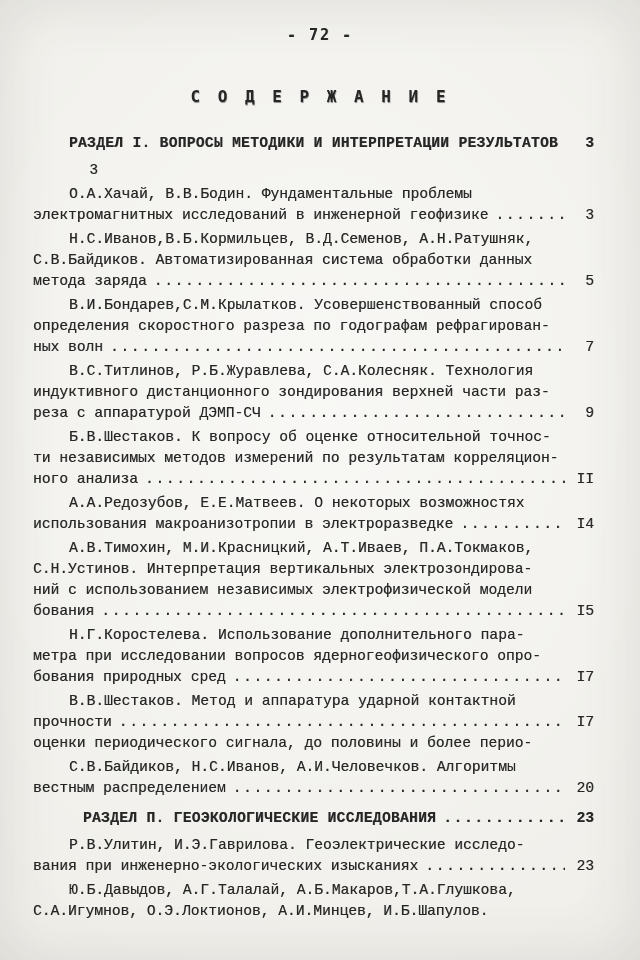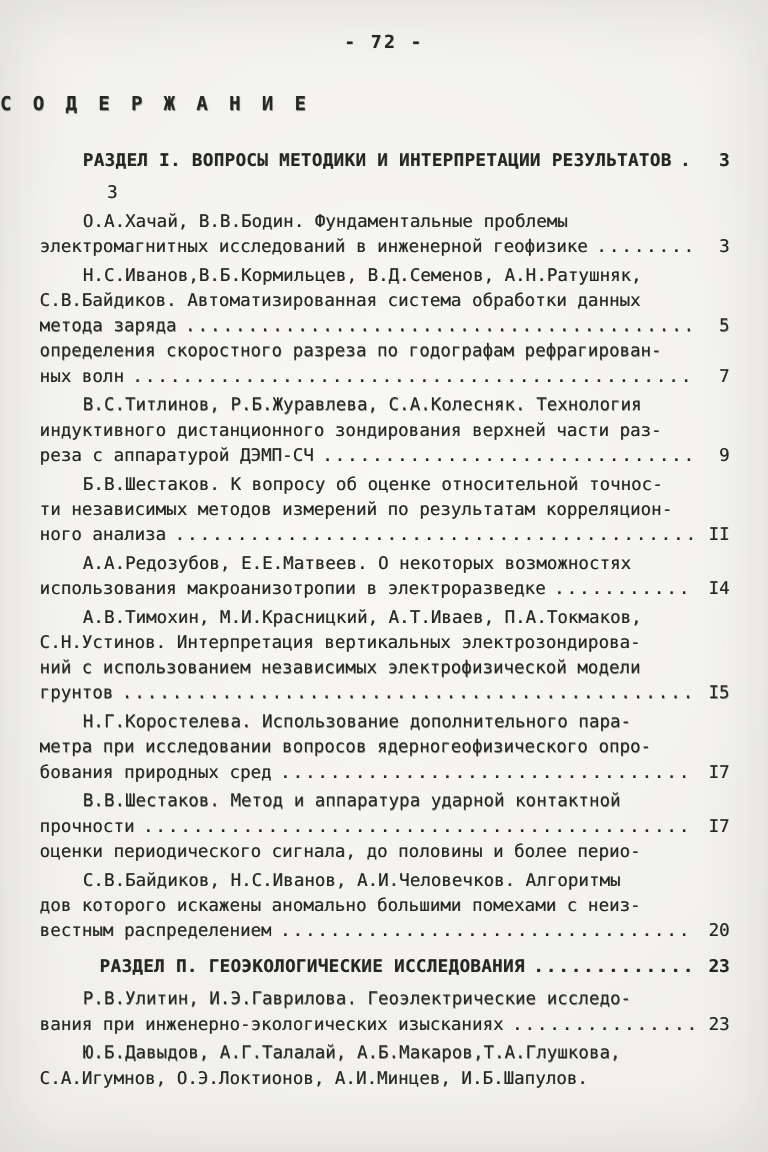--- a/index.html
+++ b/index.html
@@ -15,28 +15,29 @@
       radial-gradient(130% 110% at 50% 42%, rgba(255,255,255,0.55) 0%, rgba(255,255,255,0.0) 60%, rgba(90,85,75,0.10) 100%),
       #f0efea;
     box-shadow:inset 0 0 60px rgba(70,65,55,0.12);
   }
   .pageno{
     margin-top:26px;text-align:center;
     font-size:15px;font-weight:bold;letter-spacing:2px;
     text-shadow:0.4px 0.4px 0.6px rgba(40,40,40,0.45);
   }
   .title{
-    margin-top:33px;text-align:left;
+    margin-top:43px;text-align:center;
     font-size:16px;font-weight:bold;letter-spacing:4px;
     text-shadow:0.5px 0.5px 0.7px rgba(40,40,40,0.5);
   }
   .toc{
     margin-top:27px;
-    padding:0 32px 0 33px;
+    padding:0 46px 0 33px;
     font-size:14.6px;
+    font-family:Liberation Mono, monospace;
   }
   .line{
     display:flex;align-items:baseline;
     line-height:21px;height:21px;
     white-space:pre;
     text-shadow:0.4px 0.4px 0.5px rgba(40,40,40,0.5);
   }
   .line .txt{white-space:pre;flex:0 1 auto;overflow:hidden;}
   .line .leader{
     flex:1 1 0;overflow:hidden;white-space:nowrap;
@@ -57,42 +58,42 @@
   <div class="pageno">- 72 -</div>
   <div class="title">С О Д Е Р Ж А Н И Е</div>
   <div class="toc" id="toc">
       <div class="line ind1 sec"><span class="txt">РАЗДЕЛ I. ВОПРОСЫ МЕТОДИКИ И ИНТЕРПРЕТАЦИИ РЕЗУЛЬТАТОВ</span><span class="leader">..........................................................................................</span><span class="pg">3</span></div>
       <div class="line ind1 ne"><span class="txt">В.К.Хмелевской. Некоторые проблемы инженерной геофизики</span><span class="leader">..........................................................................................</span><span class="pg">3</span></div>
       <div class="line ind1 ne"><span class="txt">О.А.Хачай, В.В.Бодин. Фундаментальные проблемы</span></div>
       <div class="line"><span class="txt">электромагнитных исследований в инженерной геофизике</span><span class="leader">..........................................................................................</span><span class="pg">3</span></div>
       <div class="line ind1 ne"><span class="txt">Н.С.Иванов,В.Б.Кормильцев, В.Д.Семенов, А.Н.Ратушняк,</span></div>
       <div class="line"><span class="txt">С.В.Байдиков. Автоматизированная система обработки данных</span></div>
       <div class="line"><span class="txt">метода заряда</span><span class="leader">..........................................................................................</span><span class="pg">5</span></div>
+      <div class="line ind1 ne"><span class="txt">В.И.Бондарев,С.М.Крылатков. Усовершенствованный способ</span></div>
       <div class="line"><span class="txt">определения скоростного разреза по годографам рефрагирован-</span></div>
       <div class="line"><span class="txt">ных волн</span><span class="leader">..........................................................................................</span><span class="pg">7</span></div>
       <div class="line ind1 ne"><span class="txt">В.С.Титлинов, Р.Б.Журавлева, С.А.Колесняк. Технология</span></div>
       <div class="line"><span class="txt">индуктивного дистанционного зондирования верхней части раз-</span></div>
       <div class="line"><span class="txt">реза с аппаратурой ДЭМП-СЧ</span><span class="leader">..........................................................................................</span><span class="pg">9</span></div>
       <div class="line ind1 ne"><span class="txt">Б.В.Шестаков. К вопросу об оценке относительной точнос-</span></div>
       <div class="line"><span class="txt">ти независимых методов измерений по результатам корреляцион-</span></div>
       <div class="line"><span class="txt">ного анализа</span><span class="leader">..........................................................................................</span><span class="pg">II</span></div>
       <div class="line ind1 ne"><span class="txt">А.А.Редозубов, Е.Е.Матвеев. О некоторых возможностях</span></div>
       <div class="line"><span class="txt">использования макроанизотропии в электроразведке</span><span class="leader">..........................................................................................</span><span class="pg">I4</span></div>
       <div class="line ind1 ne"><span class="txt">А.В.Тимохин, М.И.Красницкий, А.Т.Иваев, П.А.Токмаков,</span></div>
       <div class="line"><span class="txt">С.Н.Устинов. Интерпретация вертикальных электрозондирова-</span></div>
       <div class="line"><span class="txt">ний с использованием независимых электрофизической модели</span></div>
-      <div class="line"><span class="txt">грунтов</span><span class="leader">..........................................................................................</span><span class="pg">I5</span></div>
+      <div class="line"><span class="txt">бования</span><span class="leader">..........................................................................................</span><span class="pg">I5</span></div>
       <div class="line ind1 ne"><span class="txt">Н.Г.Коростелева. Использование дополнительного пара-</span></div>
       <div class="line"><span class="txt">метра при исследовании вопросов ядерногеофизического опро-</span></div>
       <div class="line"><span class="txt">бования природных сред</span><span class="leader">..........................................................................................</span><span class="pg">I7</span></div>
       <div class="line ind1 ne"><span class="txt">В.В.Шестаков. Метод и аппаратура ударной контактной</span></div>
       <div class="line"><span class="txt">прочности</span><span class="leader">..........................................................................................</span><span class="pg">I7</span></div>
       <div class="line"><span class="txt">оценки периодического сигнала, до половины и более перио-</span></div>
       <div class="line ind1 ne"><span class="txt">С.В.Байдиков, Н.С.Иванов, А.И.Человечков. Алгоритмы</span></div>
-      <div class="line"><span class="txt">дов которого искажены аномально большими помехами с неиз-</span></div>
       <div class="line"><span class="txt">вестным распределением</span><span class="leader">..........................................................................................</span><span class="pg">20</span></div>
       <div class="line ind2 sec"><span class="txt">РАЗДЕЛ П. ГЕОЭКОЛОГИЧЕСКИЕ ИССЛЕДОВАНИЯ</span><span class="leader">..........................................................................................</span><span class="pg">23</span></div>
       <div class="line ind1 ne"><span class="txt">Р.В.Улитин, И.Э.Гаврилова. Геоэлектрические исследо-</span></div>
       <div class="line"><span class="txt">вания при инженерно-экологических изысканиях</span><span class="leader">..........................................................................................</span><span class="pg">23</span></div>
       <div class="line ind1 ne"><span class="txt">Ю.Б.Давыдов, А.Г.Талалай, А.Б.Макаров,Т.А.Глушкова,</span></div>
       <div class="line"><span class="txt">С.А.Игумнов, О.Э.Локтионов, А.И.Минцев, И.Б.Шапулов.</span></div>
     </div>
 </div>
 
 </body></html>

